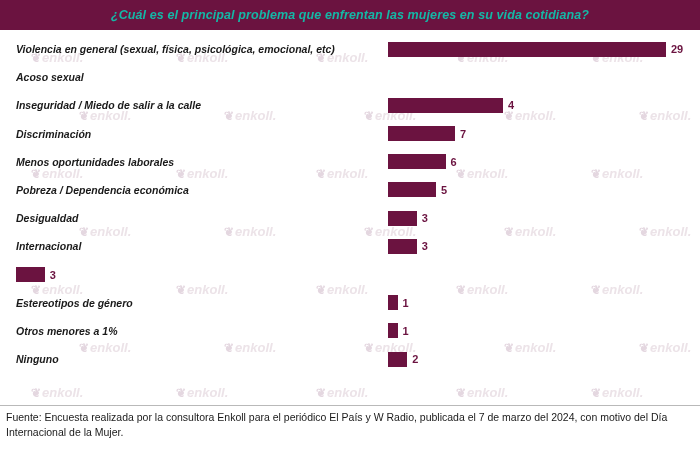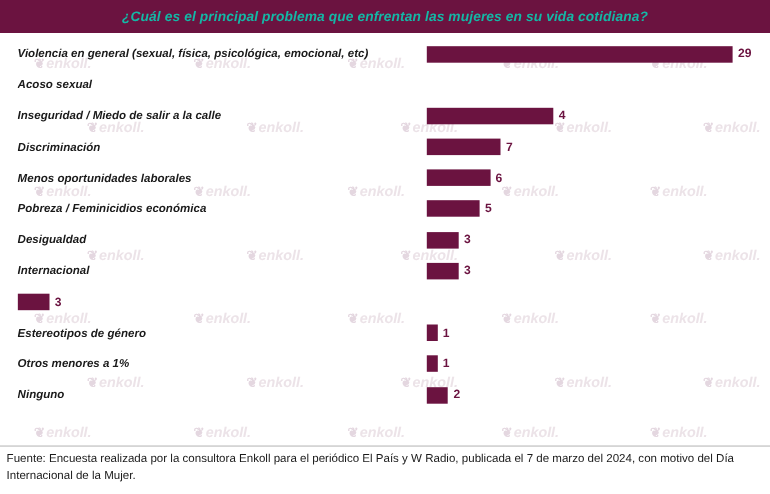--- a/index.html
+++ b/index.html
@@ -200,21 +200,21 @@
           </div>
         </div>
         <div class="row">
           <div class="row-label">Menos oportunidades laborales</div>
           <div class="bar-wrap">
             <div class="bar" style="width: 57.5172px; background: rgb(107, 19, 64);"></div>
             <div class="bar-value">6</div>
           </div>
         </div>
         <div class="row">
-          <div class="row-label">Pobreza / Feminicidios económica</div>
+          <div class="row-label">Pobreza / Dependencia económica</div>
           <div class="bar-wrap">
             <div class="bar" style="width: 47.931px; background: rgb(107, 19, 64);"></div>
             <div class="bar-value">5</div>
           </div>
         </div>
         <div class="row">
           <div class="row-label">Desigualdad</div>
           <div class="bar-wrap">
             <div class="bar" style="width: 28.7586px; background: rgb(107, 19, 64);"></div>
             <div class="bar-value">3</div>

